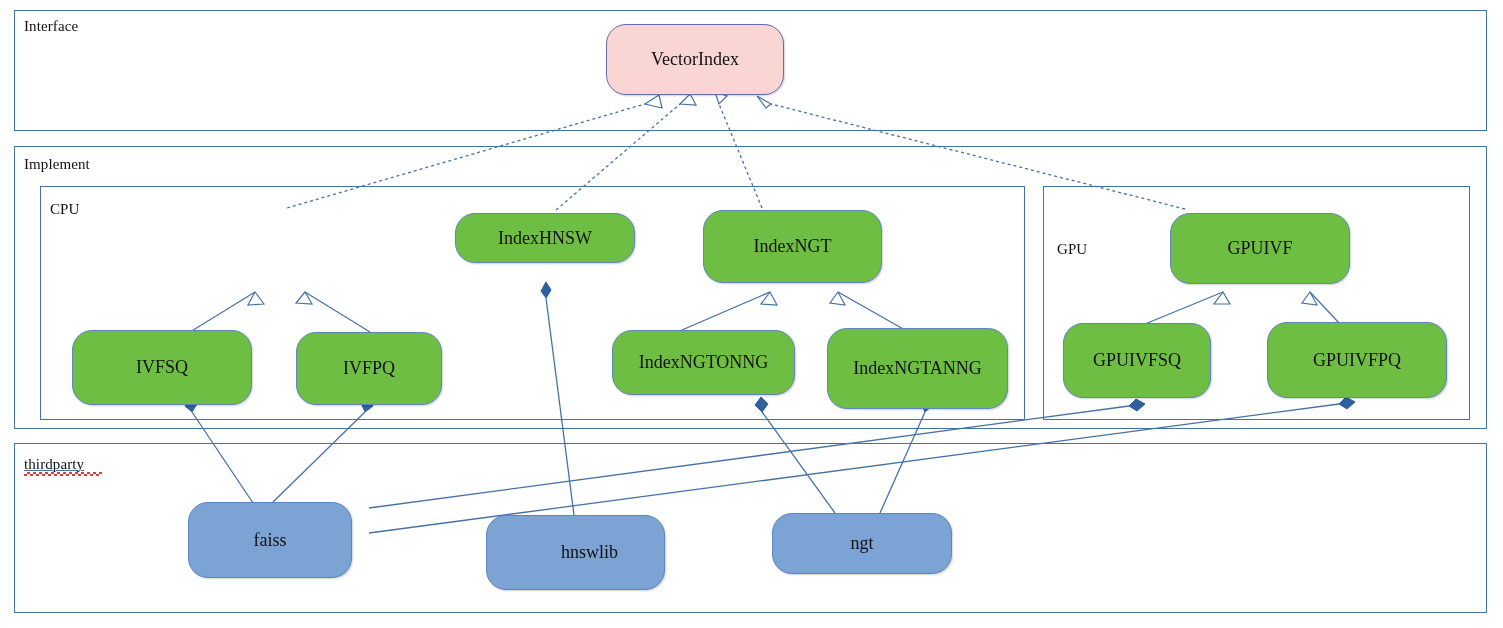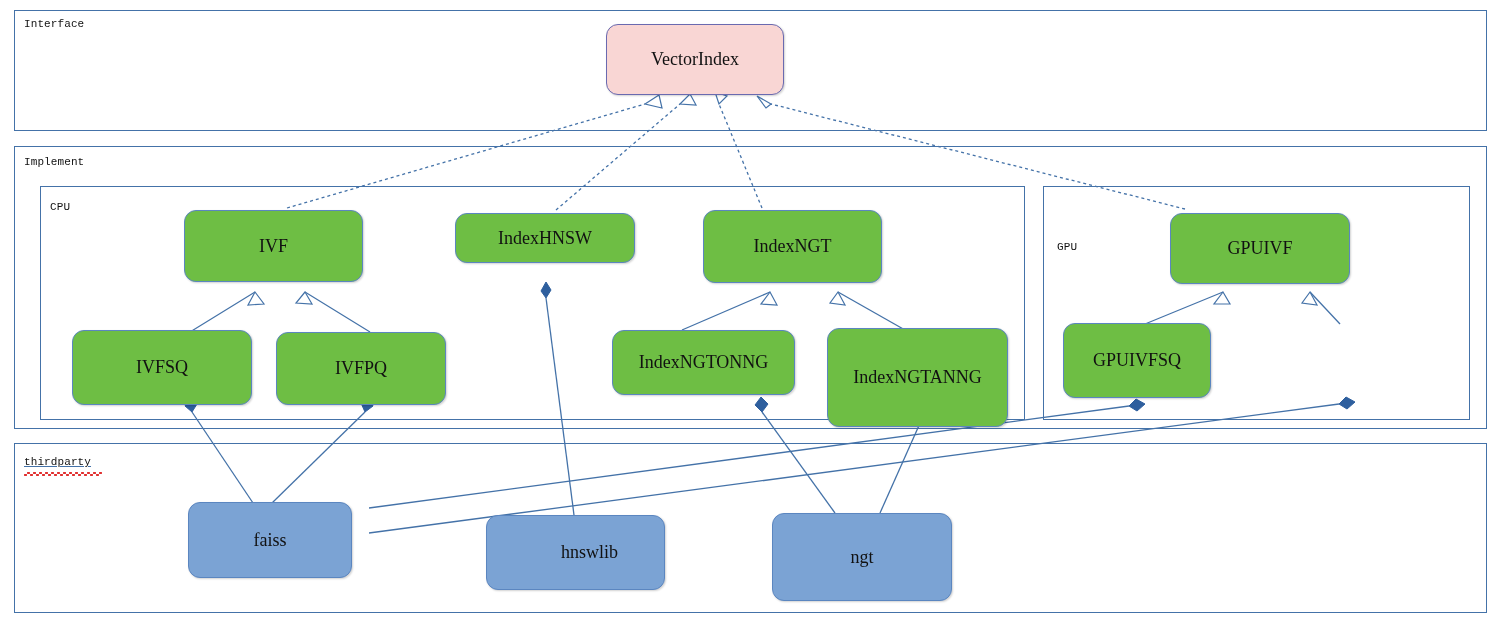--- a/index.html
+++ b/index.html
@@ -16,22 +16,22 @@
     overflow: hidden;
   }
   .panel {
     position: absolute;
     border: 1px solid #4472a8;
     background: transparent;
     box-sizing: border-box;
   }
   .panel-label {
     position: absolute;
-    font-family: Liberation Mono, monospace;
-    font-size: 11px;
+    font-family: Liberation Serif, serif;
+    font-size: 15px;
     color: #111111;
     white-space: nowrap;
     letter-spacing: 0.1px;
   }
   .panel-label.misspelled {
     text-decoration: underline;
     text-decoration-color: #4472a8;
     text-decoration-thickness: 1px;
     text-align: right;
   }
@@ -40,21 +40,21 @@
     height: 4px;
     background-image:
       radial-gradient(circle at 1.5px 3px, #e03030 1.1px, transparent 1.3px),
       radial-gradient(circle at 4.5px 1px, #e03030 1.1px, transparent 1.3px);
     background-size: 6px 4px;
     background-repeat: repeat-x;
   }
   .node {
     position: absolute;
     box-sizing: border-box;
-    border-radius: 12px;
+    border-radius: 20px;
     border: 1px solid #5b86c0;
     display: flex;
     align-items: center;
     justify-content: center;
     font-family: "Liberation Serif", serif;
     font-size: 18px;
     color: #111111;
     text-align: center;
     z-index: 3;
     box-shadow: 1px 1px 2px rgba(0,0,0,0.18);
@@ -192,38 +192,38 @@
       <polygon class="solid-diamond" points="762,412 768,404 761,397 755,405"></polygon>
     </g>
     <g>
       <line class="edge-solid" x1="880" y1="513" x2="925" y2="412"></line>
       <polygon class="solid-diamond" points="925,412 921,403 928,396 933,405"></polygon>
     </g>
   </svg>
 
   <div class="node interface-node" style="left:606px; top:24px; width:178px; height:71px;">VectorIndex</div>
 
-  <div class="node impl-node" style="left:184px; top:210px; width:179px; height:72px;">IVF</div>
 
   <div class="node impl-node" style="left:455px; top:213px; width:180px; height:50px;">IndexHNSW</div>
 
   <div class="node impl-node" style="left:703px; top:210px; width:179px; height:73px;">IndexNGT</div>
 
   <div class="node impl-node" style="left:1170px; top:213px; width:180px; height:71px;">GPUIVF</div>
 
   <div class="node impl-node" style="left:72px; top:330px; width:180px; height:75px;">IVFSQ</div>
 
-  <div class="node impl-node" style="left:276px; top:332px; width:170px; height:73px;">IVFPQ</div>
+  <div class="node impl-node" style="left:296px; top:332px; width:146px; height:73px;">IVFPQ</div>
 
   <div class="node impl-node" style="left:612px; top:330px; width:183px; height:65px;">IndexNGTONNG</div>
 
-  <div class="node impl-node" style="left:827px; top:328px; width:181px; height:99px;">IndexNGTANNG</div>
+  <div class="node impl-node" style="left:827px; top:328px; width:181px; height:81px;">IndexNGTANNG</div>
 
   <div class="node impl-node" style="left:1063px; top:323px; width:148px; height:75px;">GPUIVFSQ</div>
 
+  <div class="node impl-node" style="left:1267px; top:322px; width:180px; height:76px;">GPUIVFPQ</div>
 
   <div class="node thirdparty-node" style="left:188px; top:502px; width:164px; height:76px;">faiss</div>
 
   <div class="node thirdparty-node" style="left:486px; top:515px; width:179px; height:75px;padding-left:28px;">hnswlib</div>
 
-  <div class="node thirdparty-node" style="left:772px; top:513px; width:180px; height:88px;">ngt</div>
+  <div class="node thirdparty-node" style="left:772px; top:513px; width:180px; height:61px;">ngt</div>
 
 </div>
 
 </body></html>

